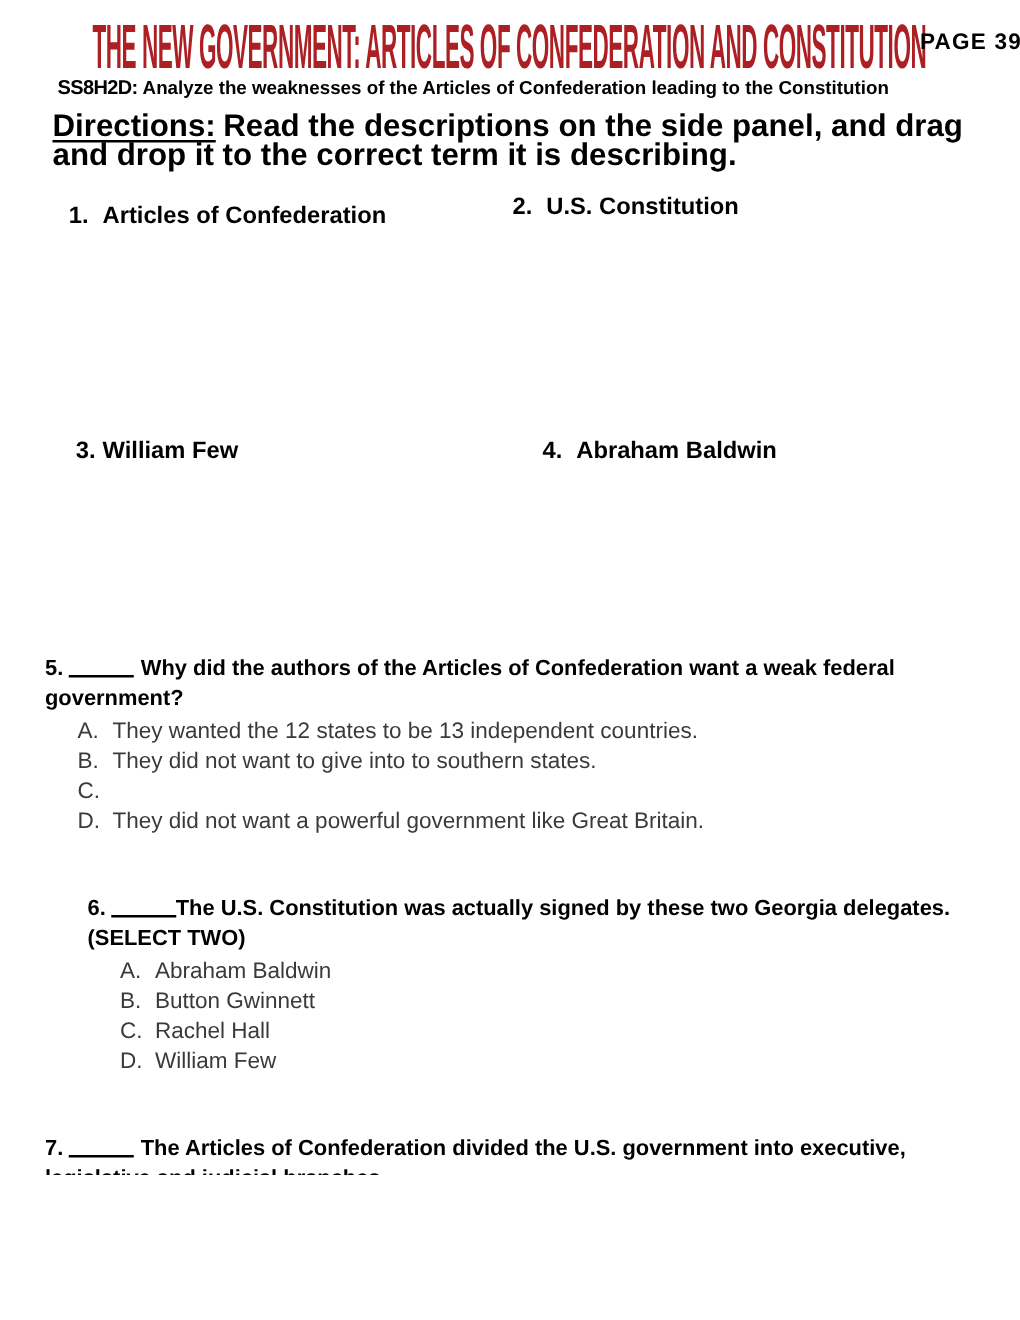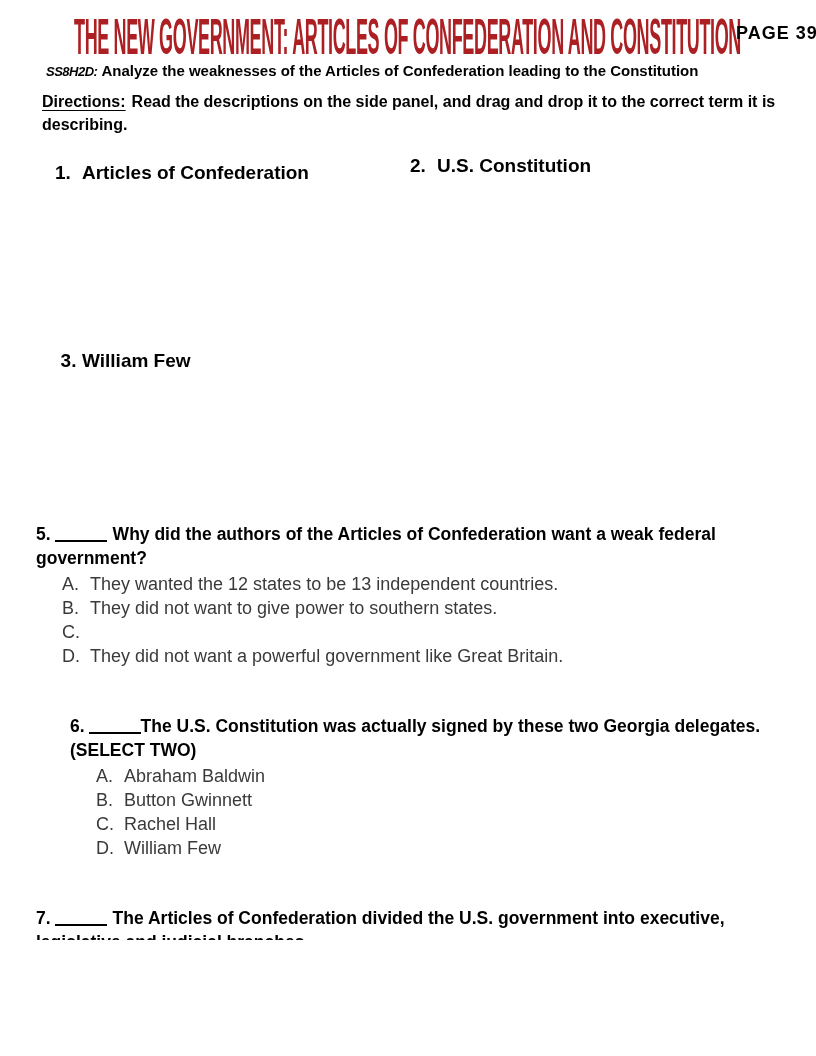--- a/index.html
+++ b/index.html
@@ -39,32 +39,31 @@
   }
   .standard {
     position: absolute;
     left: 46px;
     top: 62px;
     font-size: 15px;
     font-weight: bold;
     white-space: nowrap;
   }
   .standard .code {
-    font-size: 13px;
+    font-size: 16px;
     letter-spacing: -0.5px;
     margin-right: 4px;
-    font-style: italic;
   }
   
   .directions {
     position: absolute;
     left: 42px;
     top: 90px;
     width: 740px;
-    font-size: 16px;
+    font-size: 25px;
     font-weight: bold;
     line-height: 23px;
   }
   .directions .dir-label {
     text-decoration: underline;
     text-underline-offset: 3px;
     margin-right: 6px;
   }
   
   .term {
@@ -144,33 +143,36 @@
 
   <div class="term" id="term1">
     <span class="num">1.</span><span>Articles of Confederation</span>
   </div>
   <div class="term" id="term2">
     <span class="num">2.</span><span>U.S. Constitution</span>
   </div>
   <div class="term" id="term3">
     <span class="num">3.</span><span>William Few</span>
   </div>
+  <div class="term" id="term4">
+    <span class="num">4.</span><span>Abraham Baldwin</span>
+  </div>
 
   <div class="question" id="q5">
     <div class="stem">
       <span class="qnum">5.</span><span class="blank"></span><span>Why did the authors of the Articles of Confederation want a weak federal government?</span>
     </div>
     <div class="options">
       <div class="opt">
         <span class="letter">A.</span>
         <span class="otext">They wanted the 12 states to be 13 independent countries.</span>
       </div>
       <div class="opt">
         <span class="letter">B.</span>
-        <span class="otext">They did not want to give power to southern states.</span>
+        <span class="otext">They did not want to give into to southern states.</span>
       </div>
       <div class="opt">
         <span class="letter">C.</span>
       </div>
       <div class="opt">
         <span class="letter">D.</span>
         <span class="otext">They did not want a powerful government like Great Britain.</span>
       </div>
     </div>
   </div>

